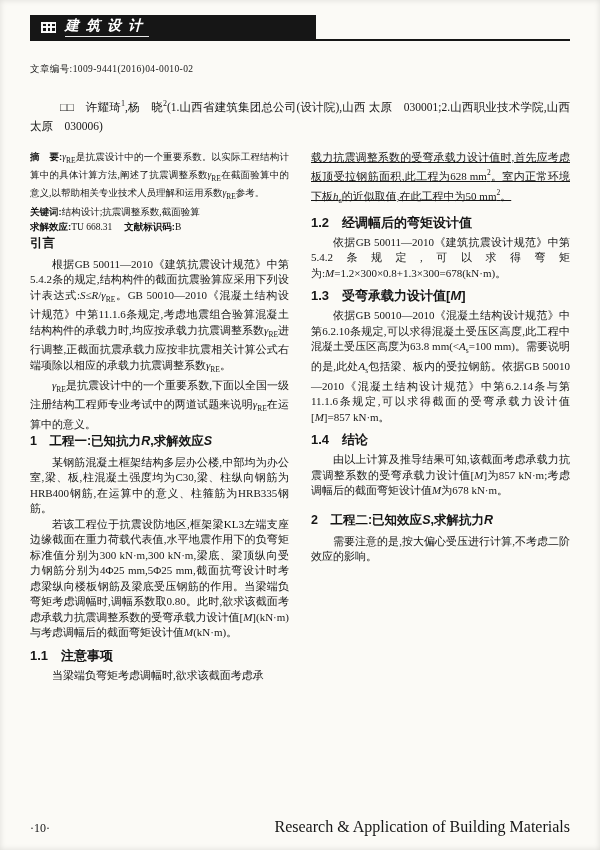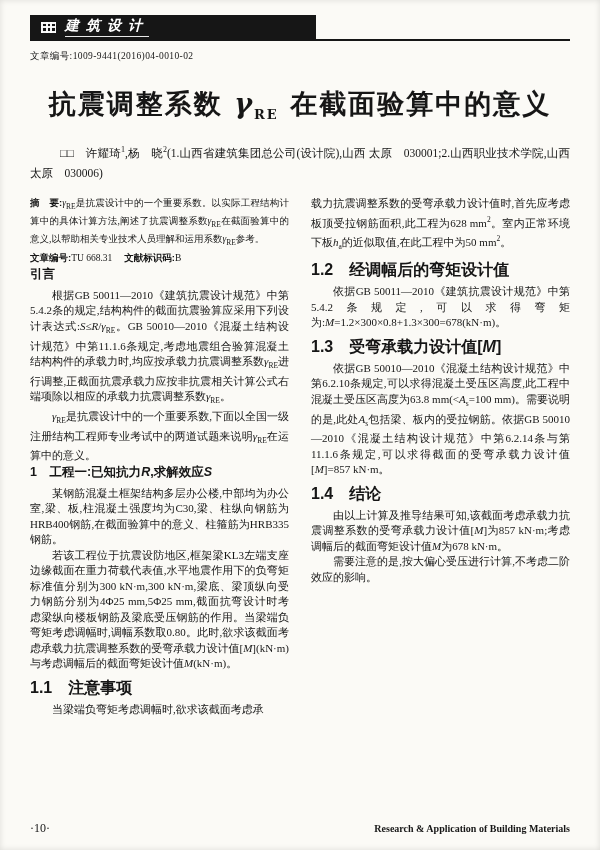--- a/index.html
+++ b/index.html
@@ -28,21 +28,21 @@
     background:
       repeating-linear-gradient(90deg, rgba(255,255,255,.95) 0 2px, transparent 2px 4.5px),
       repeating-linear-gradient(0deg, rgba(255,255,255,.95) 0 2px, transparent 2px 4.5px);
   }
   .masthead-title {
     color: #fff; font-family: "Liberation Sans", sans-serif;
     font-weight: bold; font-style: italic; font-size: 14px;
     letter-spacing: 7px; padding-bottom: 1px;
     border-bottom: 1px solid rgba(255,255,255,.9);
   }
-  .article-number { margin-top: 9px; font-size: 9.5px; letter-spacing: .4px; }
+  .article-number { margin-top: 22px; font-size: 9.5px; letter-spacing: .4px; }
 
   .main-title {
     margin: 23px 0 0; text-align: center;
     font-family: "DejaVu Serif", "Liberation Serif", serif;
     font-size: 27px; font-weight: 900; letter-spacing: 2px;
   }
   .main-title sub { font-size: 13px; }
 
   .authors {
     margin-top: 21px; font-size: 11.5px; line-height: 1.7;
@@ -57,87 +57,88 @@
   .meta-label { font-family: "Liberation Sans", sans-serif; font-weight: bold; }
   .meta-label.second { margin-left: 12px; }
 
   .h-major {
     font-family: "Liberation Sans", sans-serif;
     font-size: 12.5px; font-weight: bold; margin: 0 0 5px;
   }
   .h-major.spaced { margin-top: 13px; }
   .h-minor {
     font-family: "Liberation Sans", sans-serif;
-    font-size: 16px; font-weight: bold; margin: 6px 0 3px;
+    font-size: 13px; font-weight: bold; margin: 6px 0 3px;
   }
   .body-p {
     font-size: 11px; line-height: 15.5px; margin: 0;
     text-align: justify; text-indent: 2em;
   }
-  .body-p.cont { text-indent: 0; }
+  .body-p.cont { text-indent: 0; text-decoration: underline; }
   .body-p sup, .body-p sub, .meta-p sub { font-size: 7.5px; }
 
   .footer {
     margin-top: auto; padding-top: 6px;
     display: flex; justify-content: space-between; align-items: baseline;
   }
   .footer-page { font-size: 12px; }
   .footer-journal {
-    font-size: 10px; font-weight: bold;
+    font-size: 16px; font-weight: normal;
     font-family: "Liberation Serif", "DejaVu Serif", serif;
   }
 </style>
 </head>
 <body>
 
 <div class="page">
 
   <div class="masthead">
     <div class="masthead-bar">
       <span class="masthead-pattern"></span>
       <span class="masthead-title">建筑设计</span>
     </div>
   </div>
 
   <div class="article-number">文章编号:1009-9441(2016)04-0010-02</div>
 
-  <h1 class="main-title">抗震调整系数 <i>γ</i><sub>RE</sub> 在截面验算中的意义</h1>
 
   <div class="authors">□□　许耀琦<sup>1</sup>,杨　晓<sup>2</sup>(1.山西省建筑集团总公司(设计院),山西 太原　030001;2.山西职业技术学院,山西 太原　030006)</div>
 
   <div class="columns">
 
     <div class="col">
       <p class="meta-p"><span class="meta-label">摘　要:</span><span><i>γ</i><sub>RE</sub>是抗震设计中的一个重要系数。以实际工程结构计算中的具体计算方法,阐述了抗震调整系数<i>γ</i><sub>RE</sub>在截面验算中的意义,以帮助相关专业技术人员理解和运用系数<i>γ</i><sub>RE</sub>参考。</span></p>
-      <p class="meta-p"><span class="meta-label">文章编号:</span><span>TU 668.31</span><span class="meta-label second">文献标识码:</span><span>B</span></p>
+      <p class="meta-p"><span class="meta-label">关键词:</span><span>结构设计;抗震调整系数,截面验算</span></p>
+      <p class="meta-p"><span class="meta-label">求解效应:</span><span>TU 668.31</span><span class="meta-label second">文献标识码:</span><span>B</span></p>
 
       <h2 class="h-major">引言</h2>
       <p class="body-p">根据GB 50011—2010《建筑抗震设计规范》中第5.4.2条的规定,结构构件的截面抗震验算应采用下列设计表达式:<i>S</i>≤<i>R</i>/<i>γ</i><sub>RE</sub>。GB 50010—2010《混凝土结构设计规范》中第11.1.6条规定,考虑地震组合验算混凝土结构构件的承载力时,均应按承载力抗震调整系数<i>γ</i><sub>RE</sub>进行调整,正截面抗震承载力应按非抗震相关计算公式右端项除以相应的承载力抗震调整系数<i>γ</i><sub>RE</sub>。</p>
       <p class="body-p"><i>γ</i><sub>RE</sub>是抗震设计中的一个重要系数,下面以全国一级注册结构工程师专业考试中的两道试题来说明<i>γ</i><sub>RE</sub>在运算中的意义。</p>
 
       <h2 class="h-major">1　工程一:已知抗力<i>R</i>,求解效应<i>S</i></h2>
-      <p class="body-p">某钢筋混凝土框架结构多层办公楼,中部均为办公室,梁、板,柱混凝土强度均为C30,梁、柱纵向钢筋为HRB400钢筋,在截面验算中的意义、柱箍筋为HRB335钢筋。</p>
+      <p class="body-p">某钢筋混凝土框架结构多层办公楼,中部均为办公室,梁、板,柱混凝土强度均为C30,梁、柱纵向钢筋为HRB400钢筋,在运算中的意义、柱箍筋为HRB335钢筋。</p>
       <p class="body-p">若该工程位于抗震设防地区,框架梁KL3左端支座边缘截面在重力荷载代表值,水平地震作用下的负弯矩标准值分别为300 kN·m,300 kN·m,梁底、梁顶纵向受力钢筋分别为4Φ25 mm,5Φ25 mm,截面抗弯设计时考虑梁纵向楼板钢筋及梁底受压钢筋的作用。当梁端负弯矩考虑调幅时,调幅系数取0.80。此时,欲求该截面考虑承载力抗震调整系数的受弯承载力设计值[<i>M</i>](kN·m)与考虑调幅后的截面弯矩设计值<i>M</i>(kN·m)。</p>
 
       <h3 class="h-minor">1.1　注意事项</h3>
       <p class="body-p">当梁端负弯矩考虑调幅时,欲求该截面考虑承</p>
     </div>
 
     <div class="col">
       <p class="body-p cont">载力抗震调整系数的受弯承载力设计值时,首先应考虑板顶受拉钢筋面积,此工程为628 mm<sup>2</sup>。室内正常环境下板<i>h</i><sub>a</sub>的近似取值,在此工程中为50 mm<sup>2</sup>。</p>
 
       <h3 class="h-minor">1.2　经调幅后的弯矩设计值</h3>
       <p class="body-p">依据GB 50011—2010《建筑抗震设计规范》中第5.4.2条规定,可以求得弯矩为:<i>M</i>=1.2×300×0.8+1.3×300=678(kN·m)。</p>
 
       <h3 class="h-minor">1.3　受弯承载力设计值[<i>M</i>]</h3>
       <p class="body-p">依据GB 50010—2010《混凝土结构设计规范》中第6.2.10条规定,可以求得混凝土受压区高度,此工程中混凝土受压区高度为63.8 mm(&lt;<i>A</i><sub>s</sub>=100 mm)。需要说明的是,此处<i>A</i><sub>s</sub>包括梁、板内的受拉钢筋。依据GB 50010—2010《混凝土结构设计规范》中第6.2.14条与第11.1.6条规定,可以求得截面的受弯承载力设计值[<i>M</i>]=857 kN·m。</p>
 
       <h3 class="h-minor">1.4　结论</h3>
       <p class="body-p">由以上计算及推导结果可知,该截面考虑承载力抗震调整系数的受弯承载力设计值[<i>M</i>]为857 kN·m;考虑调幅后的截面弯矩设计值<i>M</i>为678 kN·m。</p>
 
+      <h2 class="h-major spaced">2　工程二:已知效应<i>S</i>,求解抗力<i>R</i></h2>
       <p class="body-p">需要注意的是,按大偏心受压进行计算,不考虑二阶效应的影响。</p>
     </div>
 
   </div>
 
   <div class="footer">
     <span class="footer-page">·10·</span>
     <span class="footer-journal">Research &amp; Application of Building Materials</span>
   </div>
 

